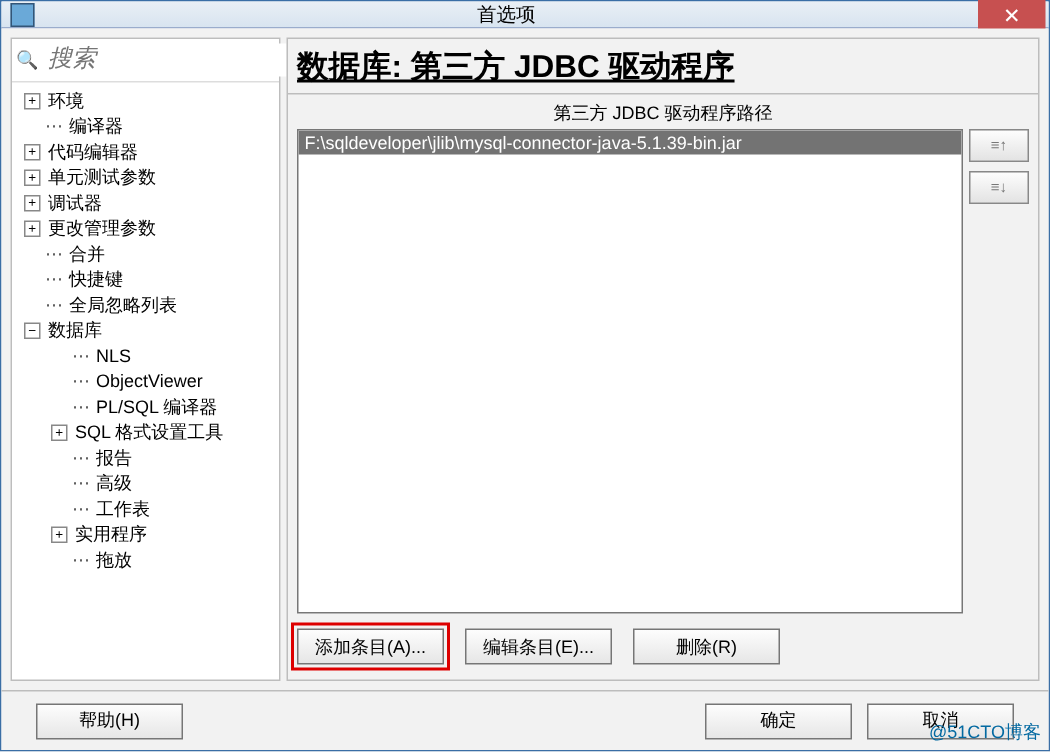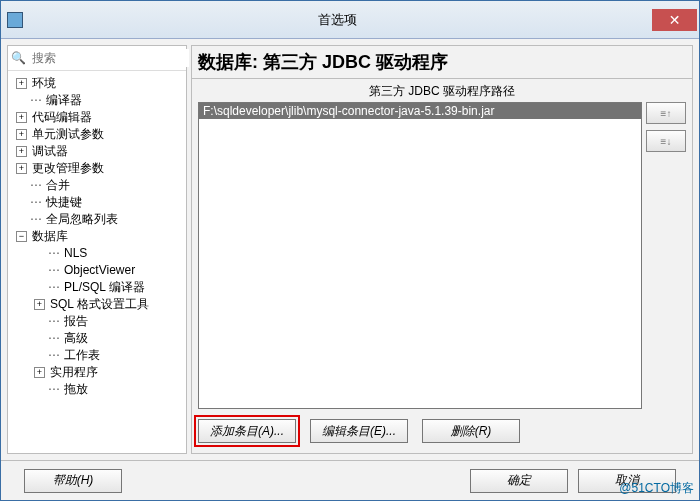--- a/index.html
+++ b/index.html
@@ -1,45 +1,45 @@
 <!DOCTYPE html>
 <html><head>
 <meta charset="utf-8">
 <style>
   * { box-sizing: border-box; font-family: "Microsoft YaHei", SimSun, Tahoma, sans-serif; font-size: 12px; }
   body { margin: 0; background: #fff; }
   .window { width: 700px; height: 501px; border: 1px solid #3a6ea5; display: flex; flex-direction: column; }
-  .titlebar { height: 38px; background: linear-gradient(#e9eff5,#d8e4f0); display: flex; align-items: center; border-bottom: 1px solid #9aaccc; }
+  .titlebar { height: 18px; background: linear-gradient(#e9eff5,#d8e4f0); display: flex; align-items: center; border-bottom: 1px solid #9aaccc; }
   .titlebar-icon { width: 16px; height: 16px; margin-left: 6px; background:#6aa9d8; border:1px solid #357; }
   .titlebar-title { flex:1; text-align:center; font-weight: normal; font-size:13px;}
   .close-btn { width: 45px; height: 22px; background:#c75050; color:#fff; display:flex; align-items:center; justify-content:center; margin-right:2px; font-size:14px; }
   .body { flex:1; display:flex; padding:6px; gap:4px; background:#f2f2f2; min-height:0;}
   .sidebar { width:180px; display:flex; flex-direction:column; border:1px solid #bdbdbd; background:#fff;}
   .searchbox { display:flex; align-items:center; gap:4px; padding:3px; border-bottom:1px solid #ddd;}
-  .searchbox input { flex:1; border:none; outline:none; font-size:12px; padding:2px;}
+  .searchbox input { flex:1; border:none; outline:none; font-size:16px; padding:2px;font-style:italic;}
   .tree { flex:1; overflow:auto; padding:4px 2px 4px 4px; white-space:nowrap;}
   .tree ul { list-style:none; margin:0; padding-left:16px;}
   .tree > ul { padding-left:2px;}
   .tree li { line-height:17px; position:relative; padding-left:2px;}
   .exp { display:inline-block; width:11px; height:11px; border:1px solid #888; background:#fff; text-align:center; line-height:9px; font-size:9px; margin-right:3px; cursor:pointer; vertical-align:middle;}
   .leaf-sp { display:inline-block; width:14px;}
   .node-dash { color:#555; margin-right:2px;}
   .node-label { cursor:default; padding:0 2px; display:inline-block;}
   .tree li.selected > .node-label { background:#1e57a0; color:#fff; outline:2px solid #d00; outline-offset:1px;}
   .content { flex:1; display:flex; flex-direction:column; border:1px solid #bdbdbd; background:#f2f2f2; min-width:0;}
-  .content-header { font-size:18px; font-weight:bold; padding:4px 6px; border-bottom:1px solid #bdbdbd;}
+  .content-header { font-size:21px; font-weight:bold; padding:4px 6px; border-bottom:1px solid #bdbdbd;text-decoration:underline;}
   .sub-label { padding:4px 6px 2px;text-align:center;}
   .list-row { display:flex; gap:4px; padding:0 6px 6px 6px; flex:1; min-height:0;}
   .pathlist { flex:1; background:#fff; border:1px solid #777; overflow:auto; font-family:"SimSun","Courier New",monospace;}
   .pathlist .item { padding:1px 4px;}
   .pathlist .item.sel { background:#737373; color:#fff;}
   .sidebtns { width:40px; display:flex; flex-direction:column; gap:6px;}
   .btn-small { height:22px; border:1px solid #888; background:linear-gradient(#fdfdfd,#e3e3e3); display:flex; align-items:center; justify-content:center; font-size:10px; color:#777;}
   .bottom-row { padding:4px 6px 10px 6px; display:flex; gap:14px;}
-  .btn { height:24px; padding:0 10px; border:1px solid #767676; background:linear-gradient(#fdfdfd,#e6e6e6); display:inline-flex; align-items:center; justify-content:center; min-width:98px; cursor:pointer;font-style:italic;}
+  .btn { height:24px; padding:0 10px; border:1px solid #767676; background:linear-gradient(#fdfdfd,#e6e6e6); display:inline-flex; align-items:center; justify-content:center; min-width:98px; cursor:pointer;}
   .btn.highlight { outline:2px solid #d00; outline-offset:2px;}
   .footer { height:40px; border-top:1px solid #bdbdbd; display:flex; align-items:center; padding:0 23px; gap:10px; background:#f2f2f2;}
   .footer .spacer { flex:1;}
   .watermark { position:absolute; right:6px; bottom:4px; color:#0369a1; font-size:12px; pointer-events:none;}
   .window-wrap { position:relative; width:700px;}
 </style>
 </head>
 <body>
 
 <div class="window-wrap">

